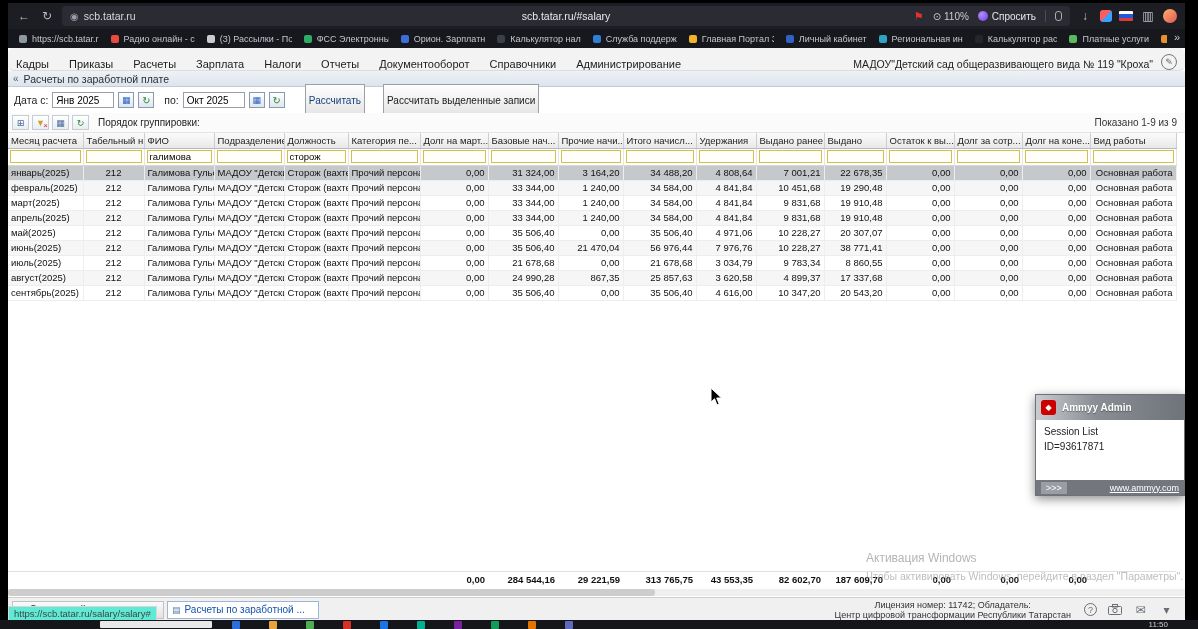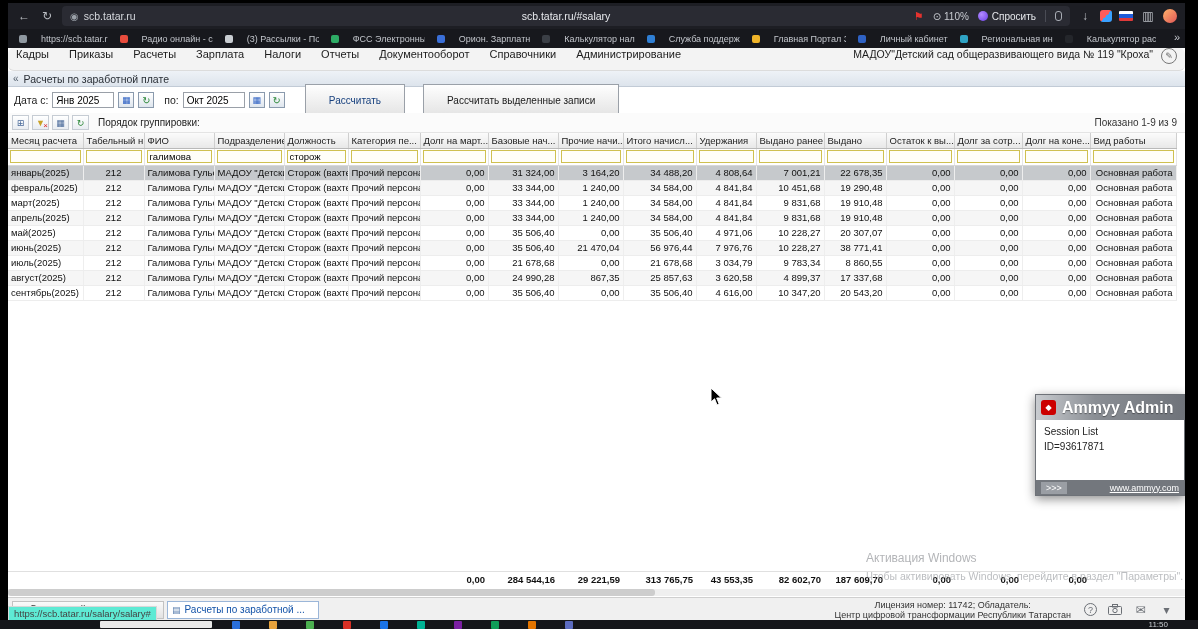--- a/index.html
+++ b/index.html
@@ -23,42 +23,42 @@
   .vdiv{width:1px;height:12px;background:#4a4c55;}
   .mic{width:7px;height:10px;border:1px solid #a9adb5;border-radius:3px;}
   .ext-ico{width:12px;height:12px;border-radius:3px;background:linear-gradient(135deg,#ff5c5c 50%,#3aa0ff 50%);cursor:pointer;}
   .ru-flag{width:14px;height:10px;display:flex;flex-direction:column;overflow:hidden;border-radius:1px;cursor:pointer;}
   .ru-flag i{flex:1;display:block;}
   .ru-flag .w{background:#fff}.ru-flag .b{background:#1f5bd8}.ru-flag .r{background:#e03a3a}
   .avatar{width:14px;height:14px;border-radius:50%;background:linear-gradient(135deg,#ffb36b,#e05656);cursor:pointer;}
 
   .bookmarks{height:19px;background:#17181d;display:flex;align-items:center;padding:0 18px 0 6px;flex:0 0 auto;position:relative;overflow:hidden;}
   .bm-list{display:flex;align-items:center;gap:2px;overflow:hidden;white-space:nowrap;}
-  .bm-item{display:flex;align-items:center;gap:14px;color:#c3c6cc;font-size:9px;padding:0 5px;height:15px;white-space:nowrap;cursor:pointer;flex:0 0 auto;}
+  .bm-item{display:flex;align-items:center;gap:5px;color:#c3c6cc;font-size:9px;padding:0 5px;height:15px;white-space:nowrap;cursor:pointer;flex:0 0 auto;}
   .bm-fav{width:8px;height:8px;border-radius:2px;flex:0 0 auto;}
   .bm-label{max-width:72px;overflow:hidden;display:inline-block;}
   .bm-overflow{position:absolute;right:5px;top:2px;color:#c3c6cc;font-size:11px;cursor:pointer;}
 
   
   .app{flex:1;display:flex;flex-direction:column;background:#fff;position:relative;min-height:0;}
-  .menubar{height:23px;background:#f3f3f3;border-bottom:1px solid #dcdcdc;display:flex;align-items:flex-start;padding:0 8px;font-size:11px;color:#1c1c1c;flex:0 0 auto;border-radius:6px;}
+  .menubar{height:23px;background:#f3f3f3;border-bottom:1px solid #dcdcdc;display:flex;align-items:flex-end;padding:0 8px;font-size:11px;color:#1c1c1c;flex:0 0 auto;border-radius:6px;}
   .menu-items{display:flex;gap:20px;}
   .menu-item{cursor:pointer;white-space:nowrap;}
   .org{margin-left:auto;font-size:10.5px;color:#1c1c1c;white-space:nowrap;}
   .org-badge{width:16px;height:16px;border:1px solid #777;border-radius:50%;margin-left:8px;font-size:9px;display:flex;align-items:center;justify-content:center;color:#666;cursor:pointer;flex:0 0 auto;}
 
   .section-header{height:16px;background:linear-gradient(#eef2f7,#dde4ec);border-bottom:1px solid #c2cbd6;display:flex;align-items:center;gap:5px;padding:0 5px;font-size:10.5px;color:#2a2f36;flex:0 0 auto;}
   .collapse-ico{color:#55616e;font-size:10px;cursor:pointer;}
 
   .filterbar{height:26px;display:flex;align-items:center;gap:4px;padding:0 6px;font-size:10.5px;color:#222;flex:0 0 auto;background:#fff;}
   .date-input{width:62px;height:16px;border:1px solid #9aa0a8;font-size:10px;padding:0 3px;font-family:inherit;}
   .mini-btn{width:16px;height:16px;border:1px solid #8a9aad;background:linear-gradient(#fff,#dfe6ee);display:flex;align-items:center;justify-content:center;padding:0;cursor:pointer;font-family:inherit;}
   .g-cal{color:#2f62c4;font-size:9px;}
   .g-clr{color:#2f8a3c;font-size:10px;}
-  .btn{height:32px;border:1px solid #9aa0a8;background:linear-gradient(#fefefe,#e4e4e4);font-size:10px;padding:0 23px;font-family:inherit;color:#1a1a1a;cursor:pointer;}
+  .btn{height:32px;border:1px solid #9aa0a8;background:linear-gradient(#fefefe,#e4e4e4);font-size:10px;padding:0 3px;font-family:inherit;color:#1a1a1a;cursor:pointer;}
   .btn.calc{margin-left:16px;color:#17407e;}
   .btn.calcsel{margin-left:14px;}
 
   .gridtoolbar{height:20px;display:flex;align-items:center;gap:3px;padding:0 4px;font-size:10px;color:#222;flex:0 0 auto;background:#fbfbfb;border-bottom:1px solid #e4e4e4;}
   .tool-ico{width:17px;height:15px;border:1px solid #c6ccd4;background:linear-gradient(#fff,#e9edf2);font-size:9px;display:flex;align-items:center;justify-content:center;position:relative;cursor:pointer;color:#4a6a9a;}
   .tool-ico.green{color:#2f8a3c;}
   .tool-ico.funnel{color:#c9a227;}
   .f-x{position:absolute;right:0;bottom:-1px;color:#d22;font-size:8px;font-style:normal;}
   .f-tr{font-style:normal;}
   .grouping{margin-left:6px;cursor:pointer;}
@@ -95,21 +95,21 @@
   .status-url{position:absolute;left:0;bottom:0;height:15px;background:#5eead4;border:1px solid #d8d8d8;font-size:9.5px;color:#444;padding:0 5px;display:flex;align-items:center;z-index:5;}
 
   
   .watermark{position:absolute;left:866px;top:551px;z-index:45;pointer-events:none;}
   .wm1{font-size:12px;color:rgba(160,162,166,0.8);}
   .wm2{font-size:10.5px;margin-top:5px;color:rgba(160,162,166,0.7);white-space:nowrap;}
 
   .ammyy{position:absolute;left:1035px;top:394px;width:150px;height:102px;z-index:50;border:1px solid #6e7278;background:#f2f3f4;box-shadow:0 3px 10px rgba(0,0,0,.45);display:flex;flex-direction:column;}
   .am-title{height:25px;background:linear-gradient(90deg,#c9ccd0,#8a8e94 40%,#6f737a);display:flex;align-items:center;gap:6px;padding:0 5px;flex:0 0 auto;cursor:move;}
   .am-logo{width:15px;height:15px;background:#c00;border-radius:3px;color:#fff;font-size:8px;display:flex;align-items:center;justify-content:center;}
-  .am-name{color:#fff;font-size:16px;font-weight:bold;text-shadow:0 1px 1px rgba(0,0,0,.4);}
+  .am-name{color:#fff;font-size:10px;font-weight:bold;text-shadow:0 1px 1px rgba(0,0,0,.4);}
   .am-body{flex:1;background:#fff;padding:6px 8px;font-size:10px;color:#222;}
   .am-id{margin-top:4px;}
   .am-bottom{height:15px;background:#73777d;display:flex;align-items:center;padding:0 5px;font-size:9px;color:#fff;flex:0 0 auto;}
   .am-arrows{background:#9a9ea4;padding:0 5px;line-height:12px;cursor:pointer;}
   .am-link{margin-left:auto;text-decoration:underline;color:#fff;cursor:pointer;}
 
   .cursor{position:absolute;left:710px;top:387px;z-index:70;pointer-events:none;}
 
   .taskbar{position:absolute;left:0;bottom:0;width:1198px;height:9px;background:#15161a;z-index:60;overflow:hidden;}
   .tb-search{position:absolute;left:100px;top:1px;width:112px;height:7px;background:#e8e8e8;border-radius:1px;cursor:pointer;}

